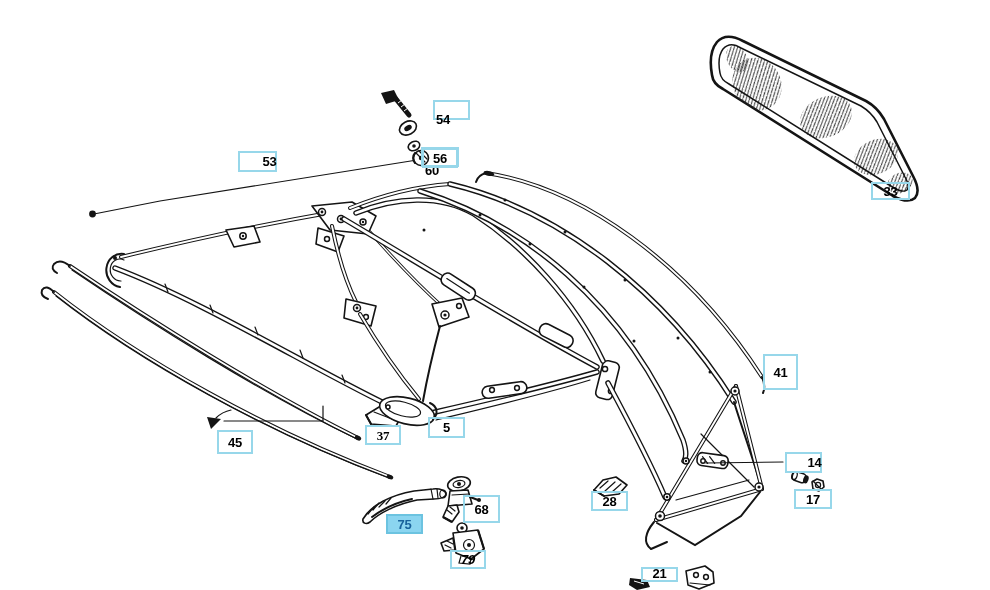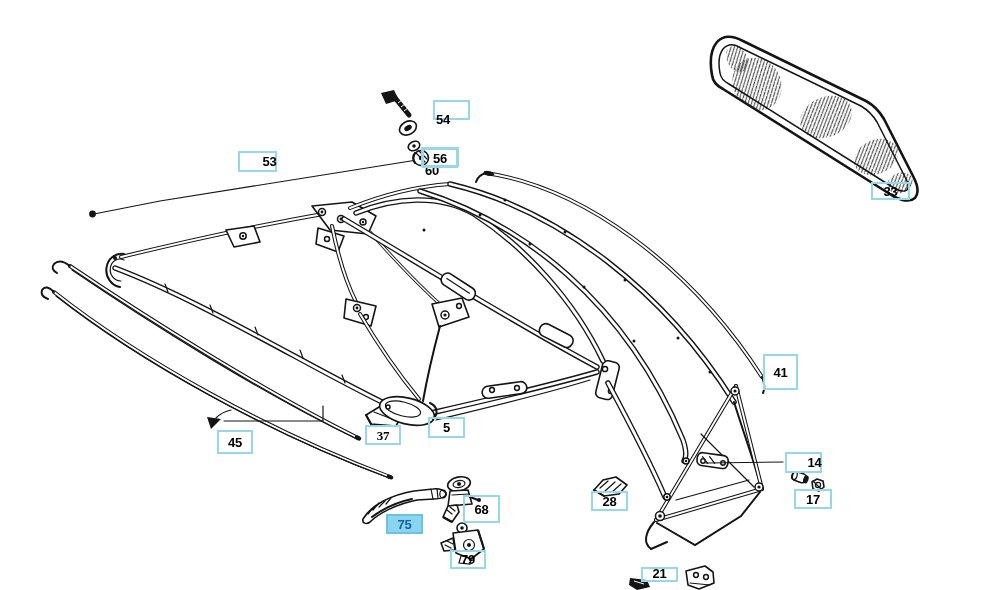--- a/index.html
+++ b/index.html
@@ -328,21 +328,21 @@
       </div>
       <div class="callout" style="left: 428px; top: 417px; width: 37px; height: 21px;">
         <span class="num" style="color: rgb(0, 0, 0);">5</span>
       </div>
       <div class="callout" style="left: 463px; top: 495px; width: 37px; height: 28px; justify-content: center;">
         <span class="num" style="color: rgb(0, 0, 0);">68</span>
       </div>
       <div class="callout highlighted" style="left: 386px; top: 514px; width: 37px; height: 20px;">
         <span class="num" style="color: rgb(25, 99, 156);">75</span>
       </div>
-      <div class="callout" style="left: 450px; top: 550px; width: 36px; height: 19px;">
+      <div class="callout" style="left: 450px; top: 550px; width: 36px; height: 19px; font-style: italic;">
         <span class="num" style="color: rgb(0, 0, 0);">79</span>
       </div>
       <div class="callout" style="left: 591px; top: 491px; width: 37px; height: 20px;">
         <span class="num" style="color: rgb(0, 0, 0);">28</span>
       </div>
       <div class="callout" style="left: 785px; top: 452px; width: 37px; height: 21px; padding-left: 22px;">
         <span class="num" style="color: rgb(0, 0, 0);">14</span>
       </div>
       <div class="callout" style="left: 794px; top: 489px; width: 38px; height: 20px;">
         <span class="num" style="color: rgb(0, 0, 0);">17</span>

